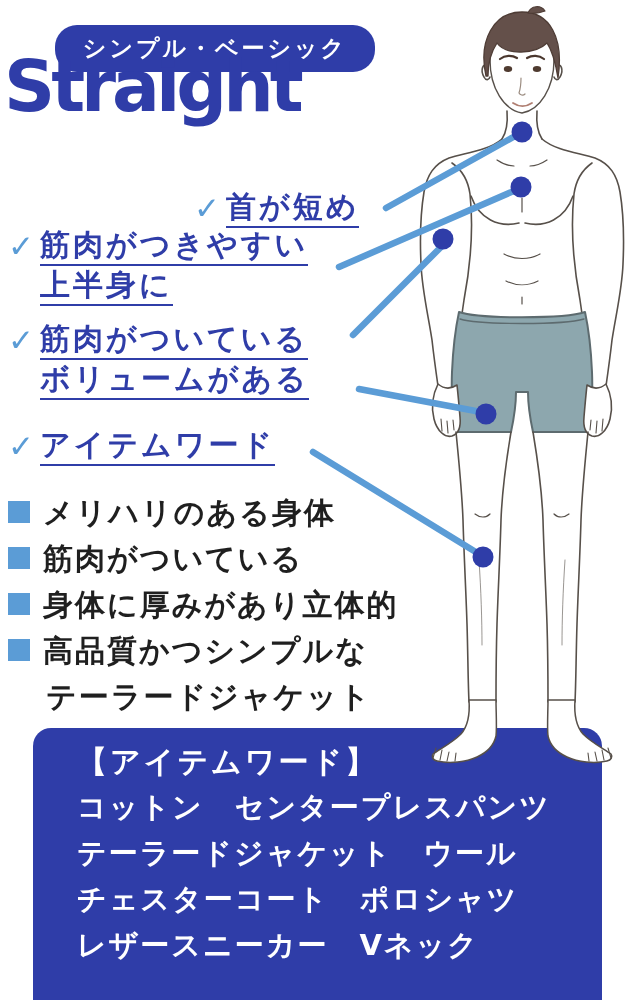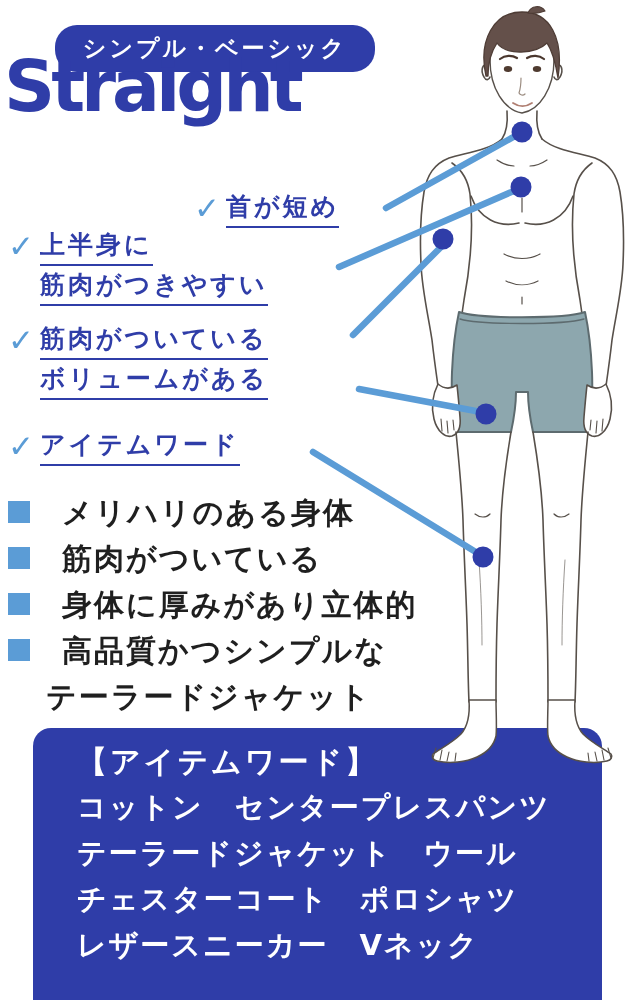--- a/index.html
+++ b/index.html
@@ -10,29 +10,29 @@
          background:#2f3da8;border-radius:22px;display:flex;align-items:center;justify-content:center;
          box-sizing:border-box;padding:0 24px;z-index:6;}
   .badge span{color:#fff;font-size:23px;font-weight:700;letter-spacing:3px;}
   
   .title{position:absolute;left:4px;top:50px;font-size:71px;line-height:1.05;font-weight:700;
          letter-spacing:-4px;color:#2f3da8;z-index:6;}
   
   .feature{position:absolute;display:flex;gap:6px;z-index:6;}
   .feature .check{color:#5b9cd6;font-size:31px;font-weight:700;line-height:40px;}
   .feature .flines{display:flex;flex-direction:column;}
-  .feature .fline{display:inline-block;align-self:flex-start;color:#2f3da8;font-size:25px;font-weight:700;
+  .feature .fline{display:inline-block;align-self:flex-start;color:#2f3da8;font-size:30px;font-weight:700;
           letter-spacing:3px;line-height:37px;border-bottom:2.5px solid #2f3da8;padding-bottom:1px;}
   .f1{left:194px;top:188px;}
   .f2{left:8px;top:226px;}
   .f3{left:8px;top:320px;}
   .f4{left:8px;top:426px;}
   
   .traits{position:absolute;left:8px;top:490px;z-index:6;}
-  .trait-row{display:flex;gap:32px;line-height:46px;}
+  .trait-row{display:flex;gap:13px;line-height:46px;}
   .sq{width:22px;height:22px;background:#5b9cd6;margin-top:11px;flex:0 0 22px;}
   .trait-row .t-text{color:#1f1f1f;font-size:30px;font-weight:600;letter-spacing:2px;}
   .trait-cont{padding-left:38px;}
   
   .item-box{position:absolute;left:33px;top:728px;width:569px;height:307px;background:#2f3da8;
             border-radius:18px;box-sizing:border-box;padding:12px 0 0 44px;z-index:1;}
   .item-box .heading{color:#fff;font-size:30px;font-weight:700;letter-spacing:3px;line-height:44px;}
   .item-box .row{color:#fff;font-size:29px;font-weight:700;letter-spacing:2px;line-height:46px;}
   
   .figure-svg{position:absolute;left:405px;top:0;z-index:2;}
@@ -136,22 +136,22 @@
 
   <div class="feature f1">
     <span class="check">✓</span>
     <div class="flines">
       <span class="fline">首が短め</span>
     </div>
   </div>
   <div class="feature f2">
     <span class="check">✓</span>
     <div class="flines">
+      <span class="fline">筋肉がつきやすい</span>
       <span class="fline">上半身に</span>
-      <span class="fline">筋肉がつきやすい</span>
     </div>
   </div>
   <div class="feature f3">
     <span class="check">✓</span>
     <div class="flines">
       <span class="fline">筋肉がついている</span>
       <span class="fline">ボリュームがある</span>
     </div>
   </div>
   <div class="feature f4">

